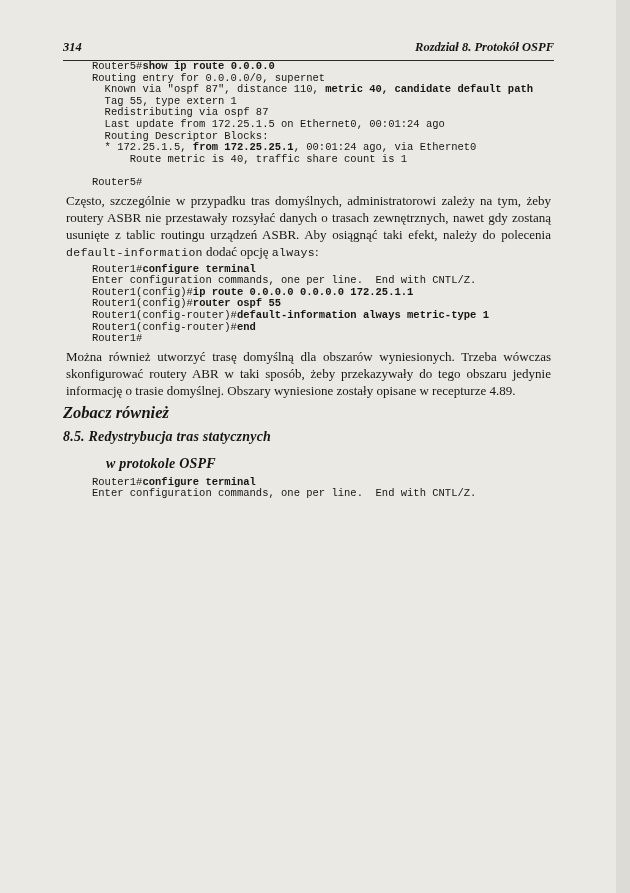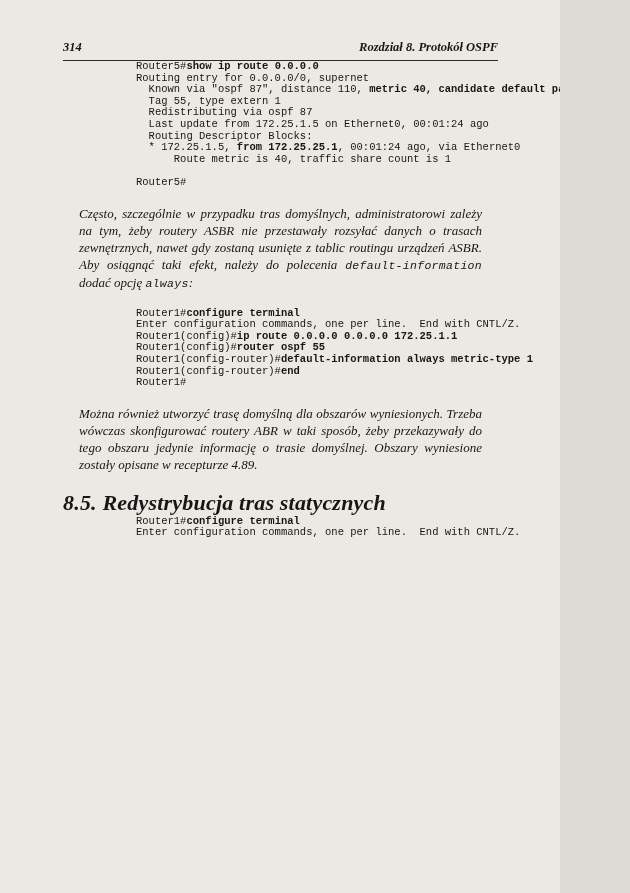--- a/index.html
+++ b/index.html
@@ -4,50 +4,50 @@
 <style>
   html, body { margin: 0; padding: 0; }
   body {
     width: 630px; height: 893px;
     background: #dddbd6;
     font-family: "Liberation Serif", serif;
     color: #171614;
     -webkit-font-smoothing: antialiased;
   }
   .page {
-    width: 560px; height: 893px;
+    width: 616px; height: 893px;
     box-sizing: border-box;
     background: #ebe9e4;
     padding: 40px 62px 16px 63px;
     overflow: hidden;
   }
   .pagehead {
     display: flex; justify-content: space-between; align-items: baseline;
     font-style: italic; font-weight: bold; font-size: 12.5px;
     padding-bottom: 5px;
     border-bottom: 1.6px solid #2b2a27;
   }
   pre.code {
     font-family: "Liberation Mono", "DejaVu Sans Mono", monospace;
     font-size: 10.5px; line-height: 11.6px;
     margin: 0 0 0 29px; white-space: pre;
   }
-  pre.code div { min-height: 11.6px; margin-left: 44px; }
+  pre.code div { min-height: 11.6px; }
   .s-b  { font-weight: bold; }
   .s-bi { font-weight: bold; }
   .s-code {
     font-family: "Liberation Mono", "DejaVu Sans Mono", monospace;
     font-size: 11.5px; letter-spacing: 0.3px;
   }
   p.body {
     font-size: 13px; line-height: 17px;
-    text-align: justify; margin: 16px; font-style: italic;
+    text-align: justify; margin: 3px;
   }
   h2.recipe {
-    font-size: 22px; font-style: italic; font-weight: bold;
+    font-size: 14px; font-style: italic; font-weight: bold;
     line-height: 27px; margin: 0; letter-spacing: 0.2px;
   }
   h2.recipe .line2 { margin-left: 43px; }
   h3.subhead {
     font-size: 16.5px; font-style: italic; font-weight: bold;
     margin: 0; line-height: 21px;
   }
   
   .code1      { margin-top: 27px; }
   .para1      { margin-top: 15px; }
@@ -73,24 +73,26 @@
   </header>
 
   <pre class="code code1"><div><span>Router5#</span><span class="s-b">show ip route 0.0.0.0</span></div><div><span>Routing entry for 0.0.0.0/0, supernet</span></div><div><span>  Known via "ospf 87", distance 110, </span><span class="s-b">metric 40, candidate default path</span></div><div><span>  Tag 55, type extern 1</span></div><div><span>  Redistributing via ospf 87</span></div><div><span>  Last update from 172.25.1.5 on Ethernet0, 00:01:24 ago</span></div><div><span>  Routing Descriptor Blocks:</span></div><div><span>  * 172.25.1.5, </span><span class="s-b">from 172.25.25.1</span><span>, 00:01:24 ago, via Ethernet0</span></div><div><span>      Route metric is 40, traffic share count is 1</span></div><div>&nbsp;</div><div><span>Router5#</span></div></pre>
 
   <p class="body para1"><span>Często, szczególnie w przypadku tras domyślnych, administratorowi zależy na tym, żeby routery ASBR nie przestawały rozsyłać danych o trasach zewnętrznych, nawet gdy zostaną usunięte z tablic routingu urządzeń ASBR. Aby osiągnąć taki efekt, należy do polecenia </span><span class="s-code">default-information</span><span> dodać opcję </span><span class="s-code">always</span><span>:</span></p>
 
   <pre class="code code2"><div><span>Router1#</span><span class="s-b">configure terminal</span></div><div><span>Enter configuration commands, one per line.  End with CNTL/Z.</span></div><div><span>Router1(config)#</span><span class="s-b">ip route </span><span class="s-bi">0.0.0.0 0.0.0.0 172.25.1.1</span></div><div><span>Router1(config)#</span><span class="s-b">router ospf 55</span></div><div><span>Router1(config-router)#</span><span class="s-b">default-information always metric-type 1</span></div><div><span>Router1(config-router)#</span><span class="s-b">end</span></div><div><span>Router1#</span></div></pre>
 
   <p class="body para2"><span>Można również utworzyć trasę domyślną dla obszarów wyniesionych. Trzeba wówczas skonfigurować routery ABR w taki sposób, żeby przekazywały do tego obszaru jedynie informację o trasie domyślnej. Obszary wyniesione zostały opisane w recepturze 4.89.</span></p>
 
+  <h3 class="subhead seealso-h">Zobacz również</h3>
 
 
   <h2 class="recipe recipe-h">
     <span class="line1" style="display:block">8.5. Redystrybucja tras statycznych</span>
+    <span class="line2" style="display:block">w protokole OSPF</span>
   </h2>
 
 
 
 
 
   <pre class="code code3"><div><span>Router1#</span><span class="s-b">configure terminal</span></div><div><span>Enter configuration commands, one per line.  End with CNTL/Z.</span></div></pre>
 
 </div>
 

